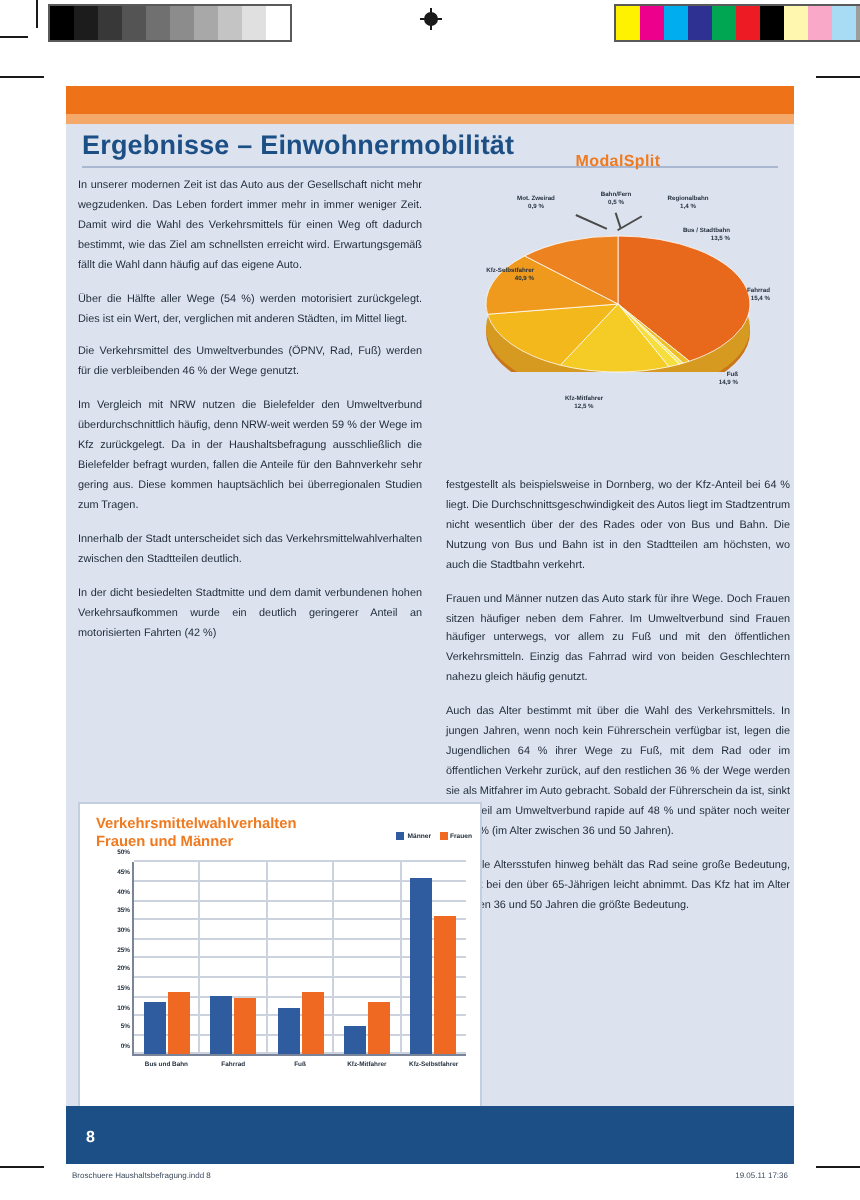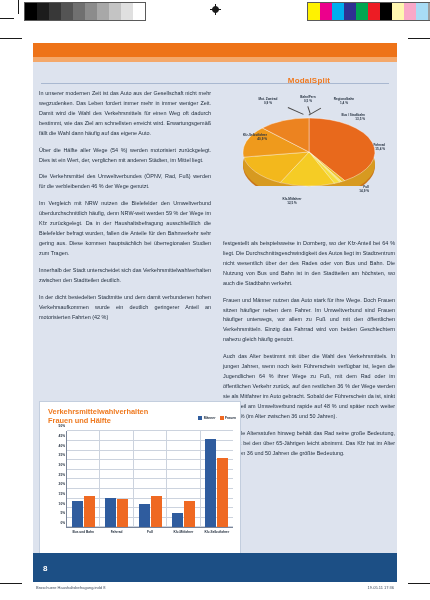--- a/index.html
+++ b/index.html
@@ -126,20 +126,21 @@
       <i style="background:#f9a8c8"></i>
     <i style="background:#a8dcf5"></i>
       <i style="background:#9d9d9d"></i>
   </div>
 
   <div class="page">
 
     <div class="orange-band"></div>
     <div class="orange-band-lt"></div>
 
+    <div class="page-title">Ergebnisse – Einwohnermobilität</div>
     <div class="title-rule"></div>
 
     <div class="col left">
       <p>In unserer modernen Zeit ist das Auto aus der Gesellschaft nicht mehr wegzudenken. Das Leben fordert immer mehr in immer weniger Zeit. Damit wird die Wahl des Verkehrsmittels für einen Weg oft dadurch bestimmt, wie das Ziel am schnellsten erreicht wird. Erwartungsgemäß fällt die Wahl dann häufig auf das eigene Auto.</p>
       <p>Über die Hälfte aller Wege (54 %) werden motorisiert zurückgelegt. Dies ist ein Wert, der, verglichen mit anderen Städten, im Mittel liegt.</p>
       <p>Die Verkehrsmittel des Umweltverbundes (ÖPNV, Rad, Fuß) werden für die verbleibenden 46 % der Wege genutzt.</p>
       <p>Im Vergleich mit NRW nutzen die Bielefelder den Umweltverbund überdurchschnittlich häufig, denn NRW-weit werden 59 % der Wege im Kfz zurückgelegt. Da in der Haushaltsbefragung ausschließlich die Bielefelder befragt wurden, fallen die Anteile für den Bahnverkehr sehr gering aus. Diese kommen hauptsächlich bei überregionalen Studien zum Tragen.</p>
       <p>Innerhalb der Stadt unterscheidet sich das Verkehrsmittelwahlverhalten zwischen den Stadtteilen deutlich.</p>
       <p>In der dicht besiedelten Stadtmitte und dem damit verbundenen hohen Verkehrsaufkommen wurde ein deutlich geringerer Anteil an motorisierten Fahrten (42 %)</p>
     </div>
@@ -221,21 +222,21 @@
         <div class="pie-lbl l" style="left:-8px;top:34px;width:46px;">
           <span>Kfz-Selbstfahrer</span>
           <span class="pct">40,9 %</span>
         </div>
       </div>
     </div>
 
     <div class="bar-wrap">
       <div class="bar-title">
         <span>Verkehrsmittelwahlverhalten</span><br>
-        <span>Frauen und Hälfte</span>
+        <span>Frauen und Männer</span>
       </div>
 
       <div class="legend">
         <span>
           <i style="background:#2f5c9e"></i>
             <em style="font-style:normal">Männer</em>
         </span>
         <span>
           <i style="background:#ef6922"></i>
             <em style="font-style:normal">Frauen</em>

